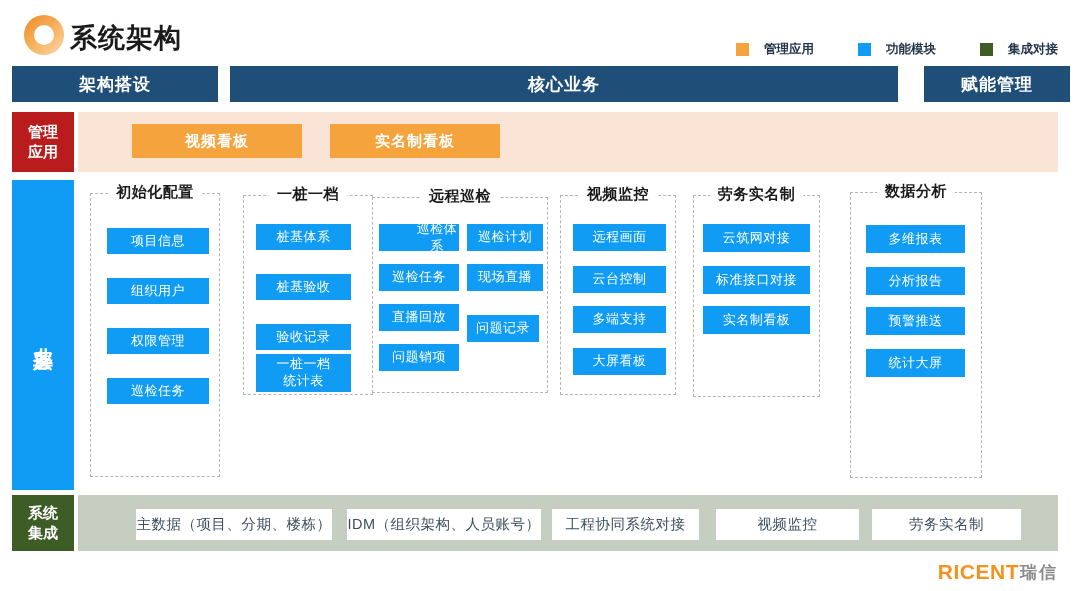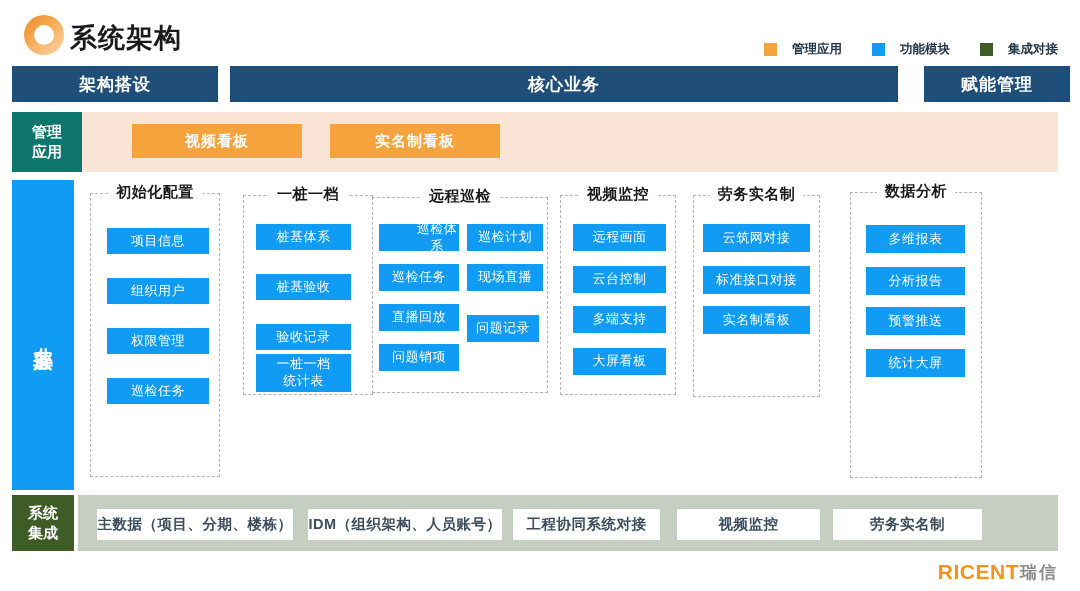--- a/index.html
+++ b/index.html
@@ -14,56 +14,57 @@
     background:linear-gradient(140deg,#ee9230 10%,#f8ac55 45%,#fccf9b 90%);
   }
   .logo-ring::after {
     content:""; position:absolute; left:10px; top:10px; width:20px; height:20px;
     border-radius:50%; background:#ffffff;
   }
   .page-title {
     position:absolute; left:70px; top:20px; font-size:27px; font-weight:800;
     color:#1a1a1a; letter-spacing:1px;
   }
-  .legend { position:absolute; top:41px; right:22px; display:flex; gap:30px; align-items:center;text-align:center; }
+  .legend { position:absolute; top:41px; right:22px; display:flex; gap:44px; align-items:center;text-align:center; }
   .legend-item { display:flex; align-items:center; gap:15px; }
   .legend-swatch { width:13px; height:13px; }
   .legend-label { font-size:12.5px; color:#24364a; font-weight:600; }
   .sw-orange { background:#f5a33c; }
   .sw-blue   { background:#109cf5; }
   .sw-green  { background:#3e5c26; }
   
   .hbar {
     position:absolute; top:66px; height:36px; background:#1f4e79; color:#ffffff;
     font-size:17px; font-weight:700; display:flex; align-items:center; justify-content:center;
     letter-spacing:1px;
   }
   
   .row-label {
     position:absolute; color:#ffffff; font-weight:700; display:flex; align-items:center;
     justify-content:center; text-align:center; white-space:pre-line; line-height:1.35;
   }
-  .mgmt-label { left:12px; top:112px; width:70px; height:60px; background:#0f766e; font-size:15px; }
+  .mgmt-label { left:12px; top:112px; width:62px; height:60px; background:#b91c1c; font-size:15px; }
   .mgmt-bg   { position:absolute; left:78px; top:112px; width:980px; height:60px; background:#fae4d5; }
   .mgmt-btn {
     position:absolute; top:124px; height:34px; width:170px; background:#f5a33c; color:#ffffff;
     font-size:15px; font-weight:600; display:flex; align-items:center; justify-content:center;
     letter-spacing:1px;
   }
   .biz-label {
     left:12px; top:180px; width:62px; height:310px; background:#109cf5; font-size:20px;
     letter-spacing:2px;
   }
   .biz-label span { writing-mode:vertical-rl; text-orientation:upright; }
   .int-label { left:12px; top:495px; width:62px; height:56px; background:#3e5c26; font-size:15px; }
   .int-bg   { position:absolute; left:78px; top:495px; width:980px; height:56px; background:#c6cec1; }
   .int-box {
     position:absolute; top:509px; height:31px; background:#ffffff; color:#3c4e5e;
-    font-size:14.5px; font-weight:700; display:flex; align-items:center; justify-content:center;
+    font-size:14.5px; font-weight:400; display:flex; align-items:center; justify-content:center;
     letter-spacing:0.5px;
+    margin-left:39px;
   }
   
   .col { position:absolute; border:1.5px dashed #b4b4b4; background:#ffffff; }
   .col-title {
     position:absolute; top:-11px; left:50%; transform:translateX(-50%); background:#ffffff;
     padding:0 8px; font-size:15px; font-weight:800; color:#1b1b1b; white-space:nowrap;
     letter-spacing:0.5px;
   }
   .item {
     position:absolute; background:#109cf5; color:#ffffff; font-size:13px;

